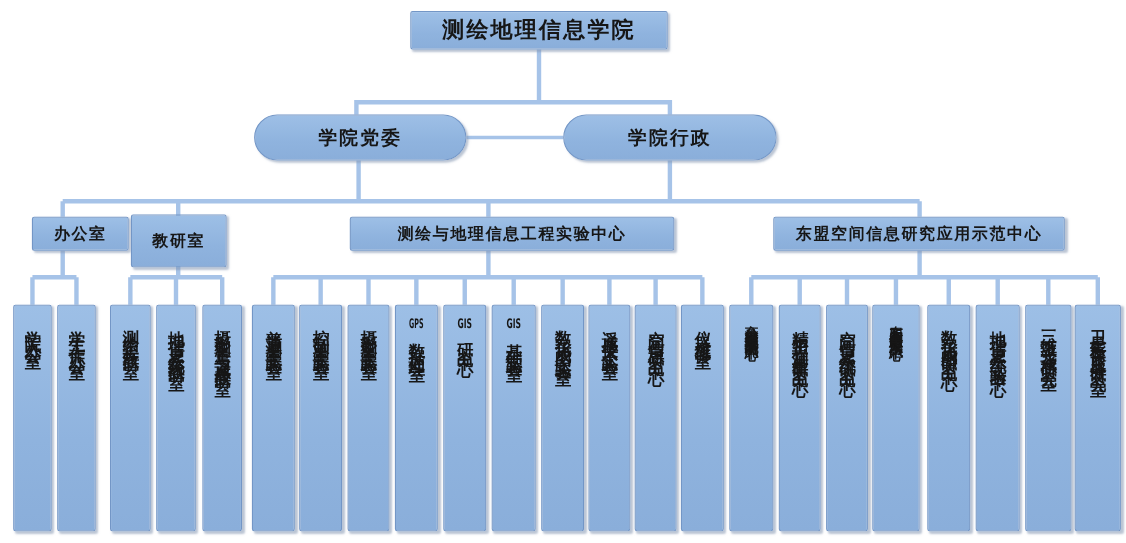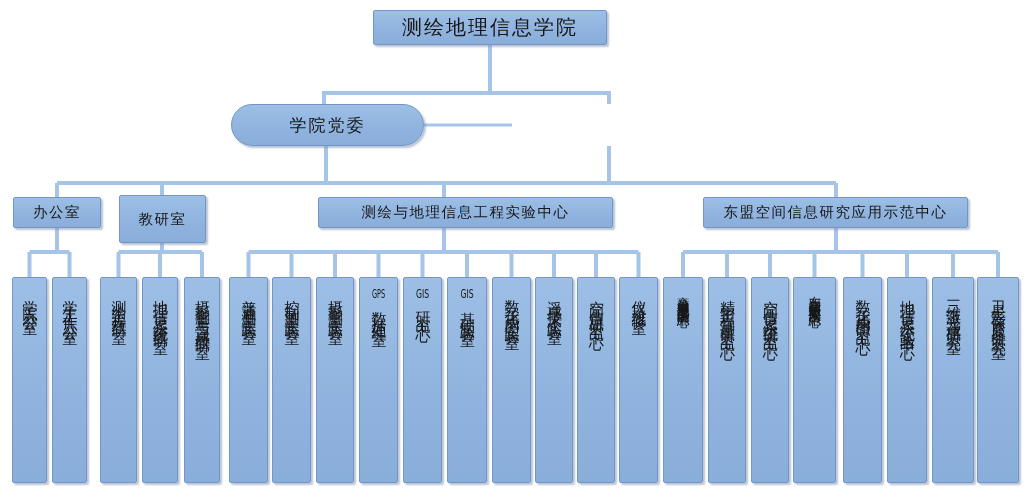--- a/index.html
+++ b/index.html
@@ -8,21 +8,21 @@
     font-family:"DejaVu Sans",sans-serif;
   }
   .lines{position:absolute;left:0;top:0;width:1024px;height:494px;}
   .node{
     position:absolute;
     background:linear-gradient(180deg,#9dbfe6 0%,#8fb3de 60%,#8aaeda 100%);
     border:1px solid #7396c6;
     border-radius:2px;
     box-shadow:2px 2px 2px rgba(130,148,175,0.55);
     color:#161616;
-    font-weight:400;
+    font-weight:700;
     display:flex;align-items:center;justify-content:center;
     box-sizing:border-box;
     letter-spacing:2px;
     text-align:right;
   }
   .lv1{font-size:20px;}
   .lv2{font-size:17px;border-radius:21px;}
   .lv3{font-size:14.5px;letter-spacing:1.5px;}
   .vert{
     top:277px;height:206px;
@@ -64,22 +64,25 @@
     <path fill="none" stroke="#A6C3E8" stroke-width="3" d="M424 125 H512"></path>
   </svg>
 
   <div class="node lv1" style="left:373px;top:10px;width:234px;height:35px">
     <span>测绘地理信息学院</span>
   </div>
 
   <div class="node lv2" style="left:231px;top:104px;width:193px;height:42px">
     <span>学院党委</span>
   </div>
+  <div class="node lv2" style="left:512px;top:104px;width:194px;height:42px">
+    <span>学院行政</span>
+  </div>
 
-  <div class="node lv3" style="left:13px;top:197px;width:88px;height:31px">
+  <div class="node lv3" style="left:29px;top:197px;width:88px;height:31px">
     <span>办公室</span>
   </div>
   <div class="node lv3" style="left:119px;top:195px;width:87px;height:48px">
     <span>教研室</span>
   </div>
   <div class="node lv3" style="left:318px;top:197px;width:295px;height:31px">
     <span>测绘与地理信息工程实验中心</span>
   </div>
   <div class="node lv3" style="left:703px;top:197px;width:265px;height:31px">
     <span>东盟空间信息研究应用示范中心</span>

